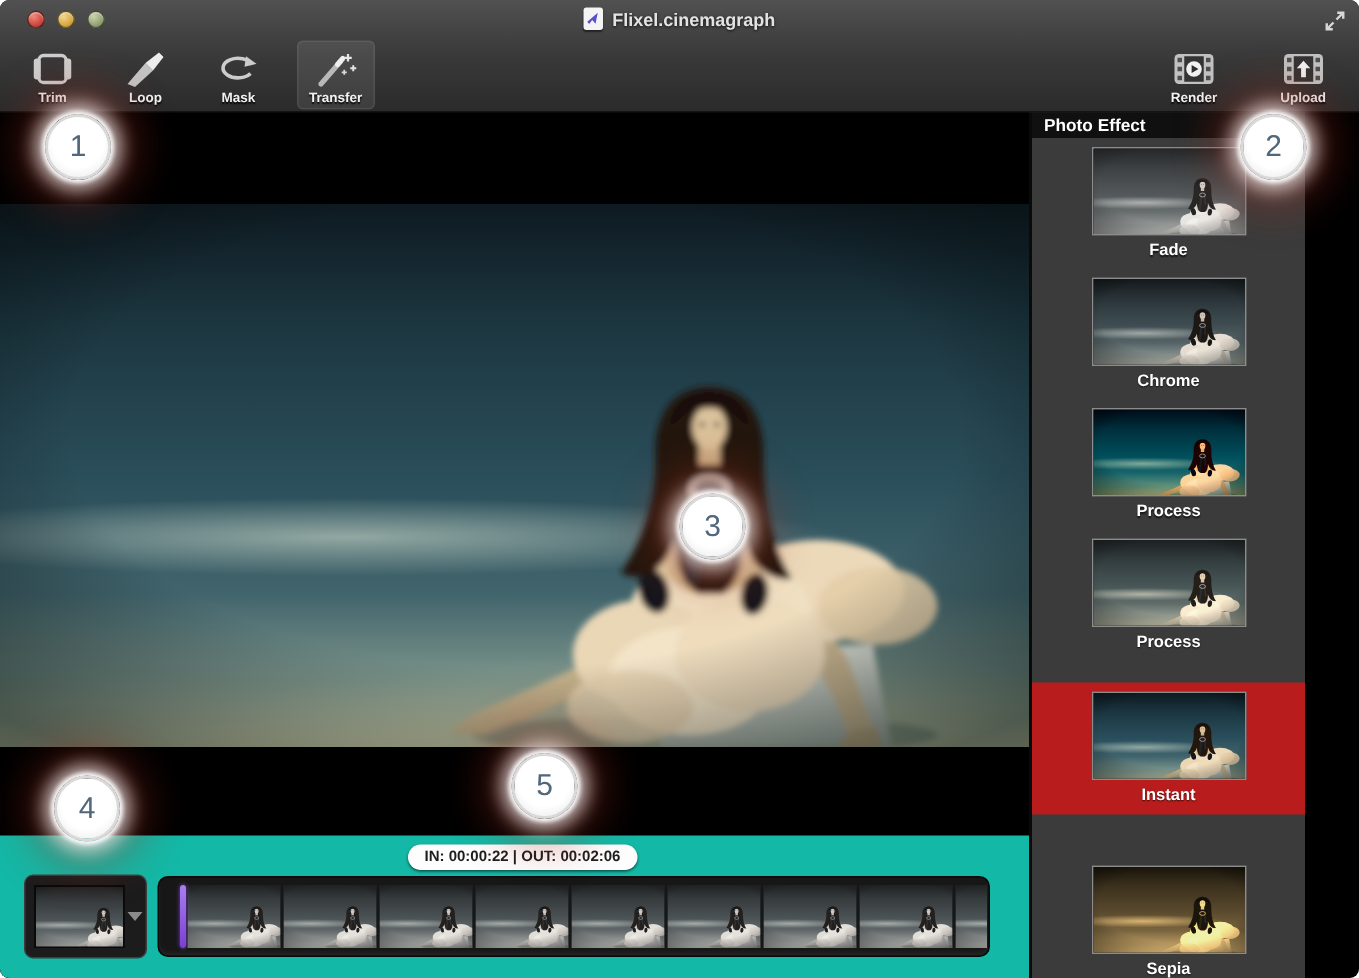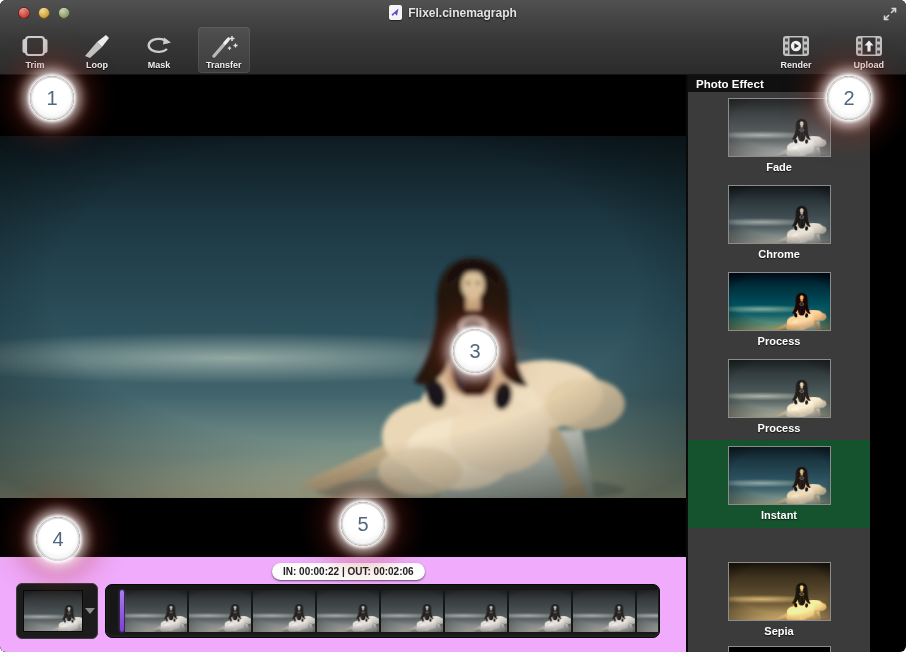--- a/index.html
+++ b/index.html
@@ -32,21 +32,21 @@
   .content{position:absolute;top:75px;left:0;width:906px;height:577px;display:flex;}
   .main-col{width:686px;height:577px;position:relative;background:#000;}
   .sidebar{width:184px;height:577px;background:#3b3b3b;border-left:2px solid #0a0a0a;overflow:hidden;}
 
   
   .preview{position:relative;width:686px;height:482px;background:#000;overflow:hidden;}
   .photo{position:absolute;top:61px;left:0;width:686px;height:362px;}
   .photo svg{display:block;}
 
   
-  .bottom-bar{position:relative;width:686px;height:95px;background:#f0abfc;}
+  .bottom-bar{position:relative;width:686px;height:95px;background:#14b8a6;}
   .inout-pill{position:absolute;left:272px;top:6px;height:17px;padding:0 11px;background:#fdfdfd;
     border-radius:9px;display:flex;align-items:center;box-shadow:0 1px 2px rgba(0,0,0,.6);}
   .inout-pill span{font-size:10px;font-weight:700;color:#1d1d1d;white-space:nowrap;}
   .thumb-well{position:absolute;left:16px;top:26px;width:82px;height:56px;background:#1c1c1c;
     border-radius:6px;border:1px solid #3d3d3d;display:flex;align-items:center;cursor:pointer;}
   .thumb-well .mini{width:60px;height:42px;margin-left:6px;overflow:hidden;background:#000;border:1px solid #090909;}
   .chev{width:0;height:0;border-left:5px solid transparent;border-right:5px solid transparent;
     border-top:6px solid #8b8b8b;margin:0 auto;}
   .chev-zone{flex:1;display:flex;align-items:center;justify-content:center;cursor:pointer;}
   .strip-well{position:absolute;left:105px;top:27px;width:555px;height:54px;background:#171717;
@@ -58,21 +58,21 @@
   .frame.partial{width:21px;margin-right:0;}
 
   
   .section-header{height:17px;background:#101010;display:flex;align-items:center;padding-left:8px;}
   .section-header span{font-size:11.5px;font-weight:700;color:#fff;}
   .fx-row{display:flex;flex-direction:column;align-items:center;cursor:pointer;}
   .fx-row .fx-thumb{width:103px;height:59px;overflow:hidden;border:1px solid rgba(255,255,255,.55);
     margin-top:6px;background:#000;}
   .fx-row .fx-label{font-size:11px;font-weight:700;color:#fff;margin-top:4px;text-shadow:0 1px 1px rgba(0,0,0,.7);}
   .fx-row{height:87px;}
-  .fx-row.selected{height:88px;background:#14532d;}
+  .fx-row.selected{height:88px;background:#b91c1c;margin-top:15px;}
   .fx-row.sepia-row{height:84px;margin-top:28px;}
   .fx-row.partial-row{height:23px;}
   .fx-row.partial-row .fx-thumb{margin-top:6px;}
 
   
   .fx-fade   svg{filter:grayscale(.85) brightness(1.12) contrast(.88);}
   .fx-chrome svg{filter:grayscale(.62) brightness(1.02);}
   .fx-process svg{filter:saturate(1.85) contrast(1.15) brightness(.95) hue-rotate(-8deg);}
   .fx-transfer svg{filter:sepia(.35) saturate(.7) brightness(1.04) contrast(.95);}
   .fx-instant svg{filter:saturate(1.05);}

